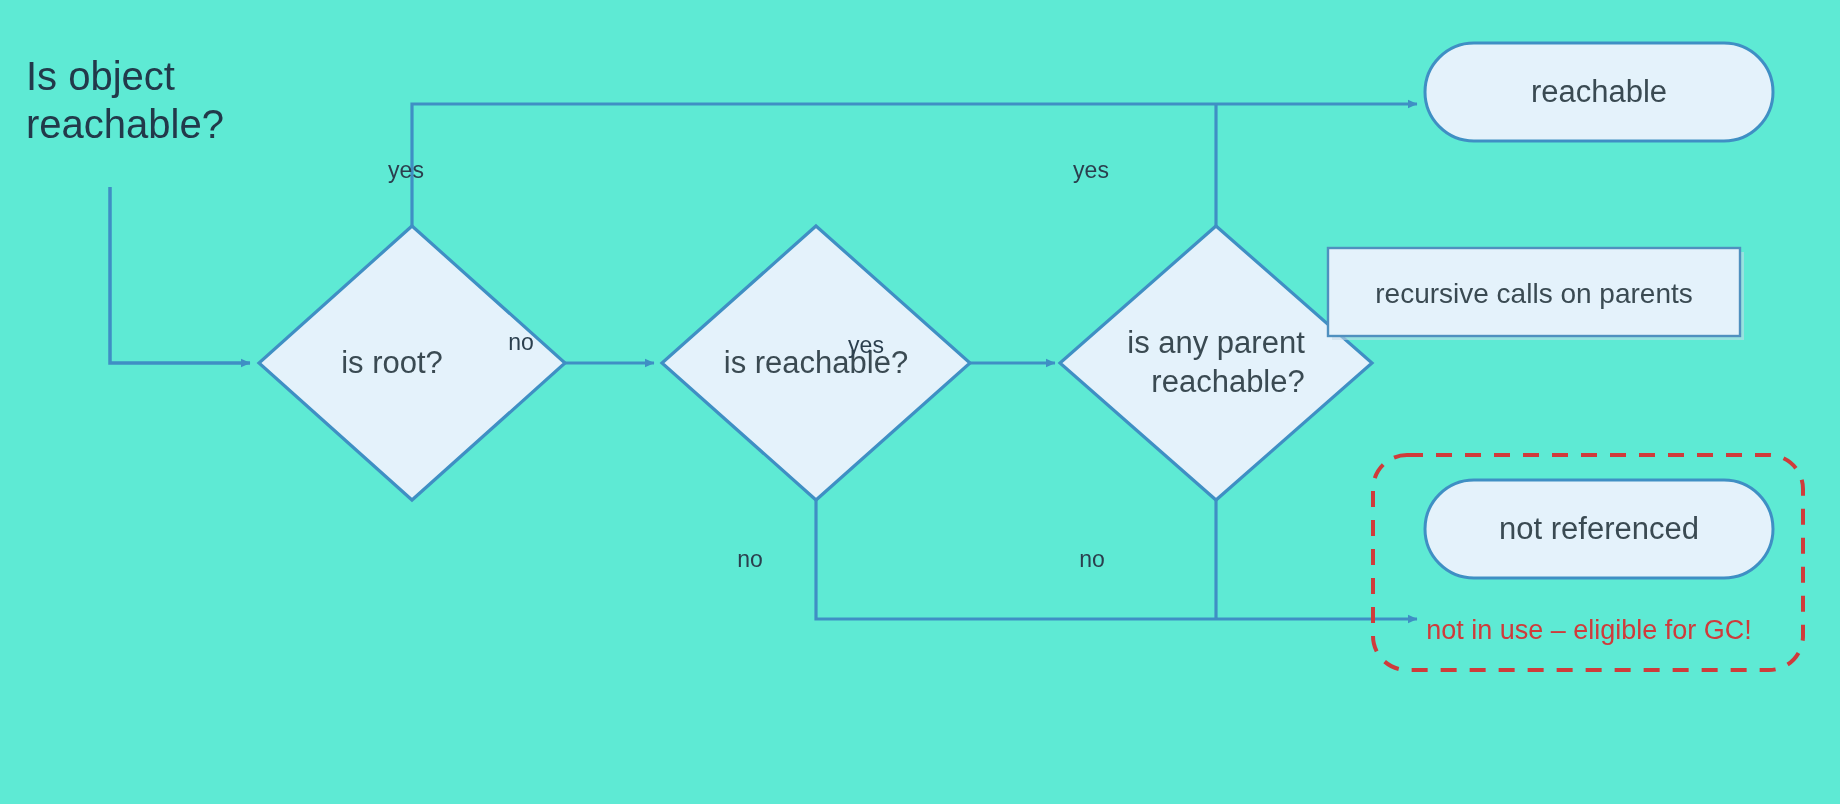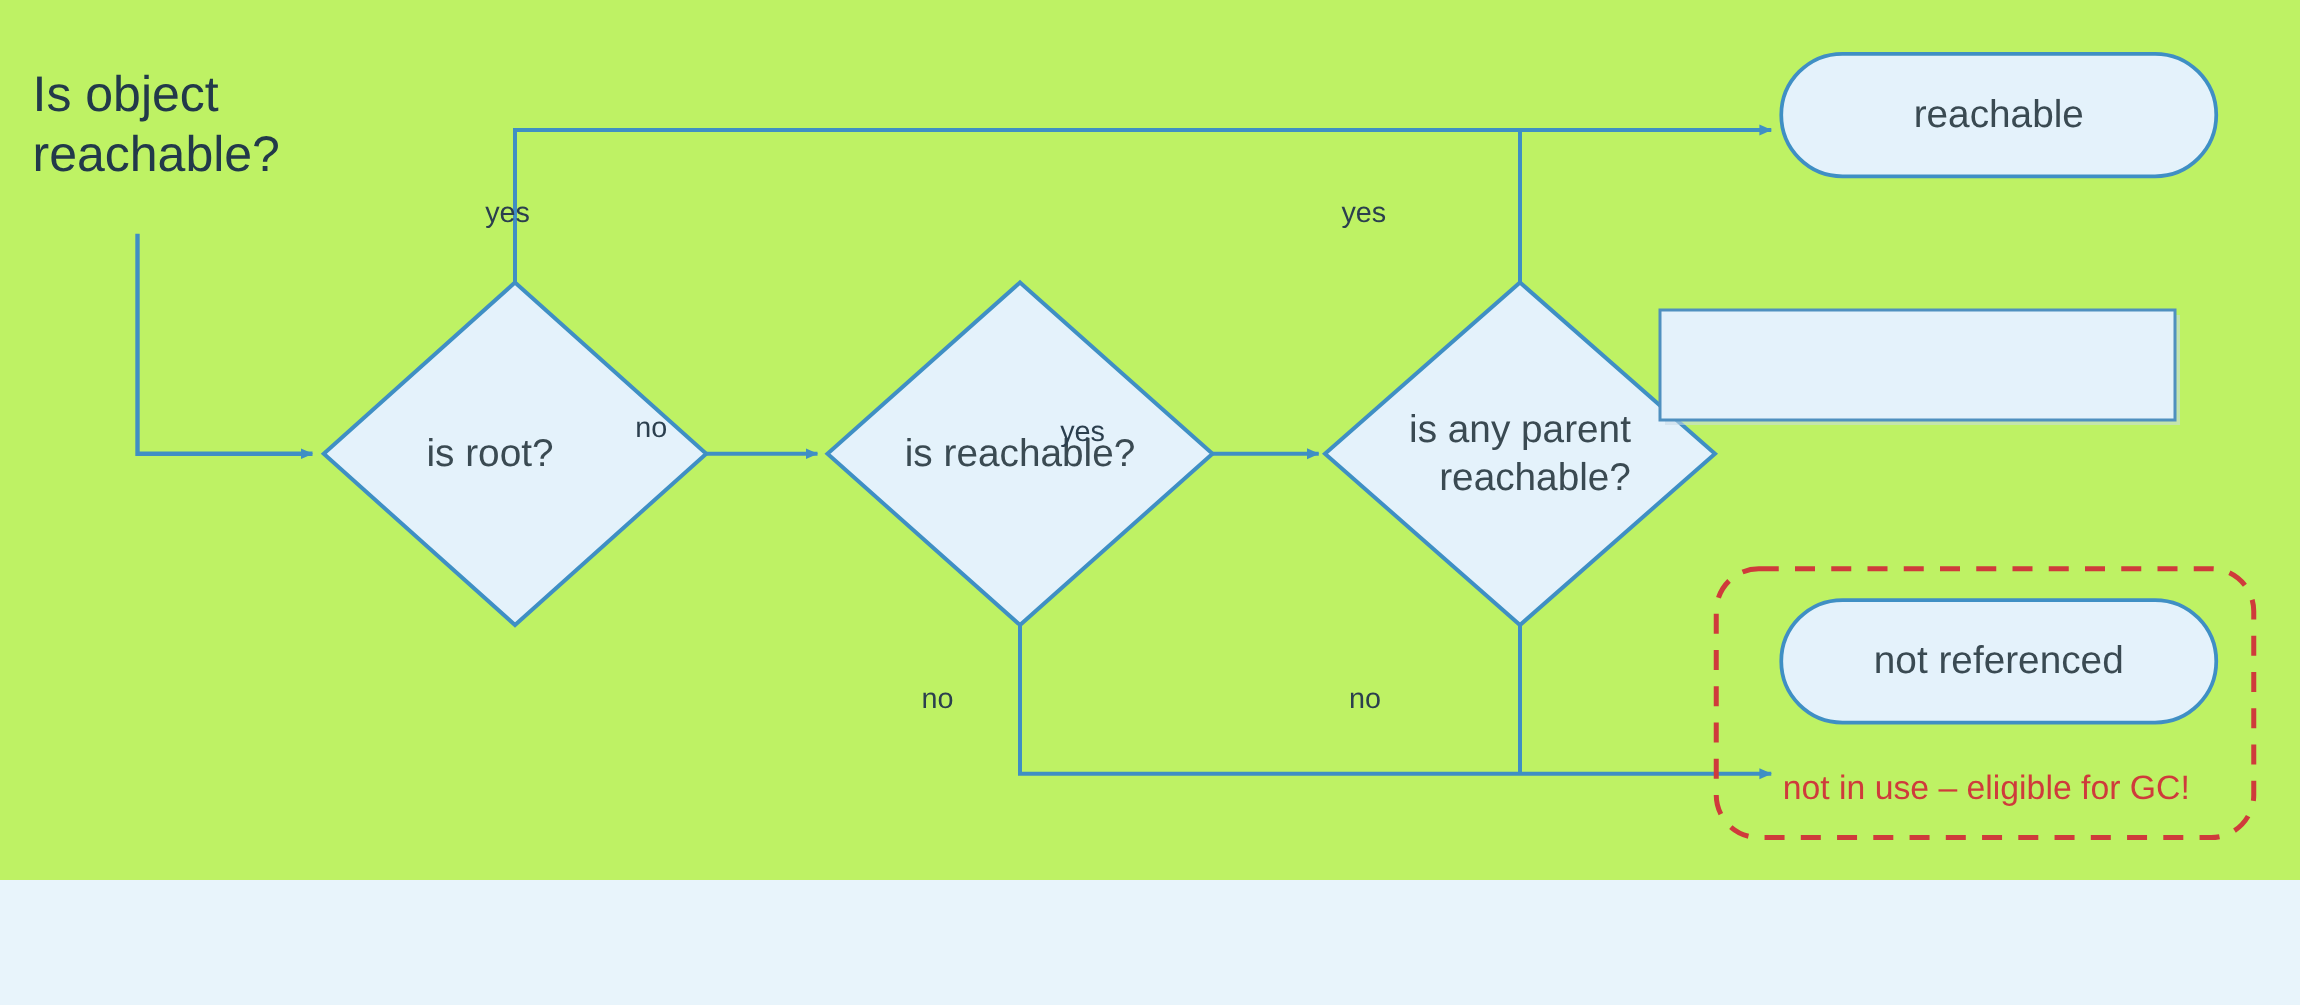--- a/index.html
+++ b/index.html
@@ -3,22 +3,22 @@
 <meta charset="utf-8">
 <style>
   html, body {
     margin: 0;
     padding: 0;
     background: #e8f4fb;
   }
   #canvas {
     position: relative;
     width: 1840px;
-    height: 704px;
-    background: #bef264;
+    height: 804px;
+    background: #5eead4;
     overflow: hidden;
     font-family: "Liberation Sans", sans-serif;
   }
   #flow-svg {
     position: absolute;
     left: 0;
     top: 0;
     width: 1840px;
     height: 804px;
   }
@@ -135,20 +135,21 @@
 
   <div class="lbl node-text" style="left:816px; top:363px;">is reachable?</div>
 
   <div class="lbl node-text" style="left:1216px; top:363px;">is any parent
 reachable?</div>
 
   <div class="lbl node-text" style="left:1599px; top:92px;">reachable</div>
 
   <div class="lbl node-text" style="left:1599px; top:529px;">not referenced</div>
 
+  <div class="lbl note-text" style="left:1534px; top:293px;">recursive calls on parents</div>
 
   <div class="lbl gc-text" style="left:1589px; top:631px;">not in use – eligible for GC!</div>
 
   <div class="lbl edge-text" style="left:406px; top:170px;">yes</div>
 
   <div class="lbl edge-text" style="left:521px; top:342px;">no</div>
 
   <div class="lbl edge-text" style="left:866px; top:345px;">yes</div>
 
   <div class="lbl edge-text" style="left:750px; top:559px;">no</div>

